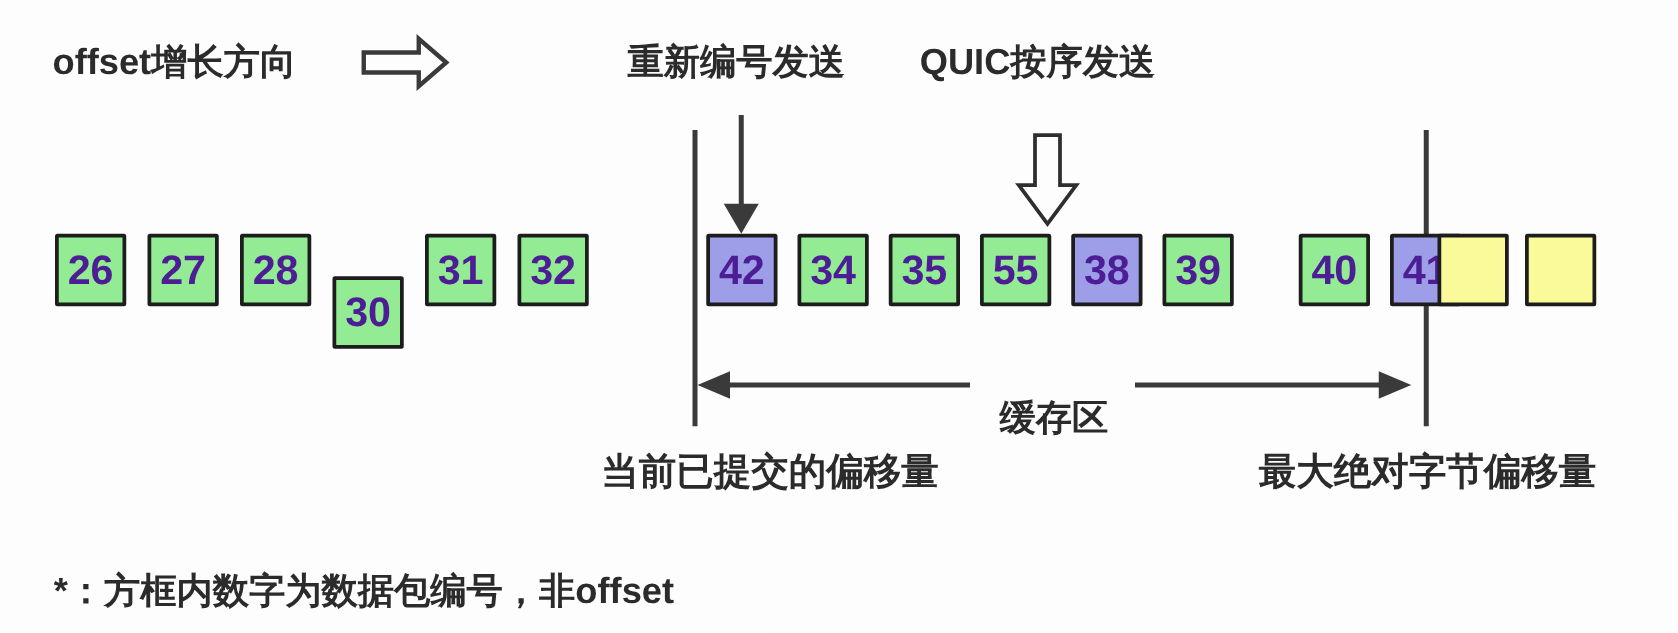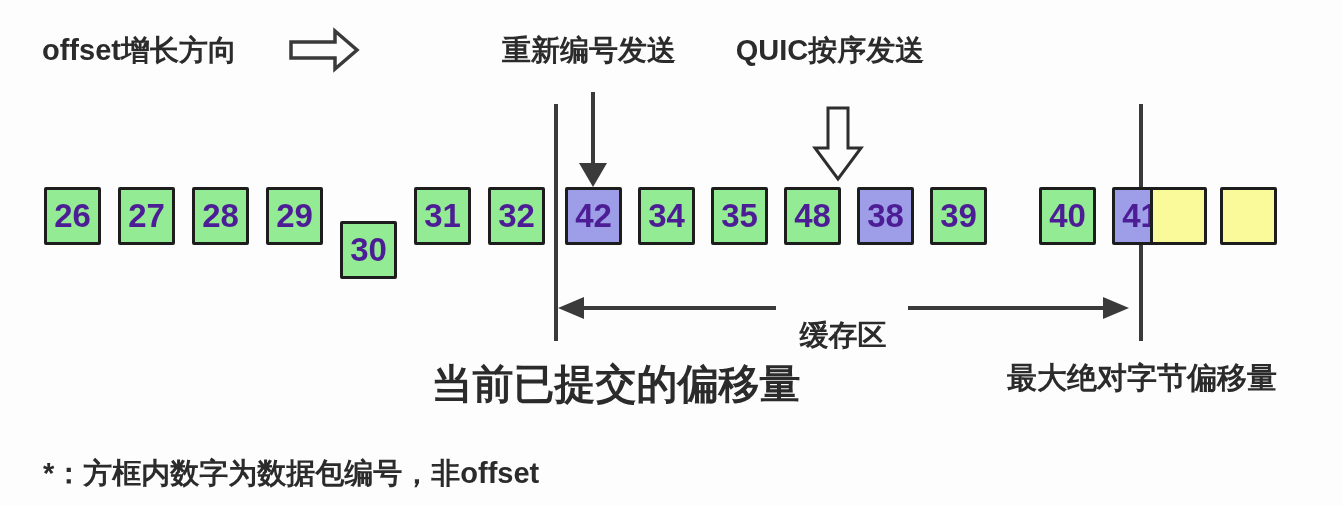--- a/index.html
+++ b/index.html
@@ -31,21 +31,21 @@
     white-space: nowrap;
     line-height: 1.15;
   }
   .label.centered {
     transform: translateX(-50%);
   }
   .lbl-direction   { left: 42px;  top: 34px;  font-size: 29px; }
   .lbl-renumber    { left: 589px; top: 34px;  font-size: 29px; }
   .lbl-quic        { left: 830px; top: 34px;  font-size: 29px; }
   .lbl-buffer      { left: 843px; top: 292px; font-size: 29px; margin-top: 27px; }
-  .lbl-committed   { left: 616px; top: 361px; font-size: 41px; }
+  .lbl-committed   { left: 616px; top: 361px; font-size: 30px; }
   .lbl-max         { left: 1142px;top: 361px; font-size: 30px; }
   .lbl-footnote    { left: 43px;  top: 457px; font-size: 29px; }
 
   .box-row {
     position: absolute;
     top: 187px;
     display: flex;
   }
   .row-sent   { left: 44px;   gap: 17px; }
   .row-buffer { left: 565px;  gap: 16px; }
@@ -100,30 +100,29 @@
   <div class="label centered lbl-committed">当前已提交的偏移量</div>
 
   <div class="label centered lbl-max">最大绝对字节偏移量</div>
 
   <div class="label lbl-footnote">*：方框内数字为数据包编号，非offset</div>
 
   <div class="box-row row-sent">
       <div class="box" style="background: rgb(147, 236, 147);">26</div>
       <div class="box" style="background: rgb(147, 236, 147);">27</div>
       <div class="box" style="background: rgb(147, 236, 147);">28</div>
-      <div class="box" style="background: rgb(147, 236, 147);">29</div>
       <div class="box" style="background: rgb(147, 236, 147); margin-top: 34px;">30</div>
       <div class="box" style="background: rgb(147, 236, 147);">31</div>
       <div class="box" style="background: rgb(147, 236, 147);">32</div>
     </div>
   <div class="box-row row-buffer">
       <div class="box" style="background: rgb(157, 157, 232);">42</div>
       <div class="box" style="background: rgb(147, 236, 147);">34</div>
       <div class="box" style="background: rgb(147, 236, 147);">35</div>
-      <div class="box" style="background: rgb(147, 236, 147);">48</div>
+      <div class="box" style="background: rgb(147, 236, 147);">55</div>
       <div class="box" style="background: rgb(157, 157, 232);">38</div>
       <div class="box" style="background: rgb(147, 236, 147);">39</div>
       <div class="box" style="background: rgb(147, 236, 147); margin-left: 36px;">40</div>
       <div class="box" style="background: rgb(157, 157, 232);">41</div>
     </div>
   <div class="box-row row-future">
       <div class="box" style="background: rgb(250, 250, 154);"></div>
       <div class="box" style="background: rgb(250, 250, 154);"></div>
     </div>
 

